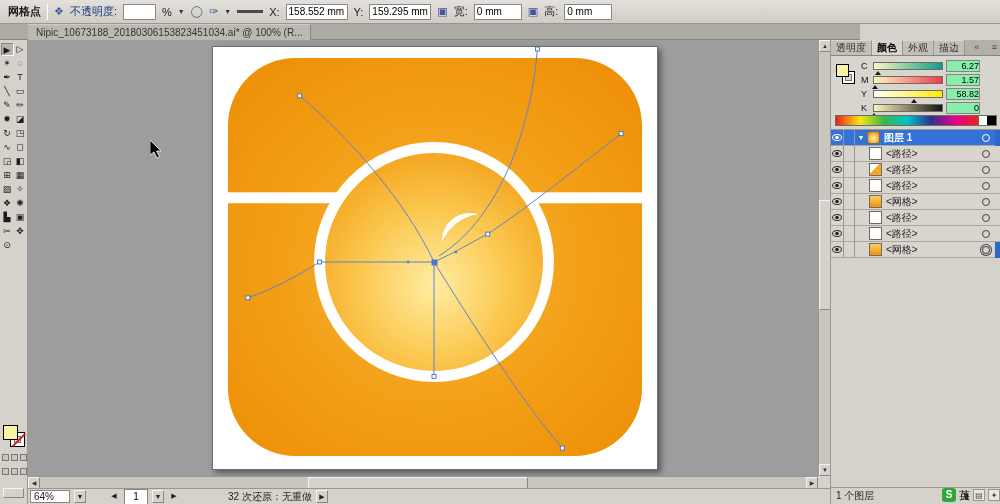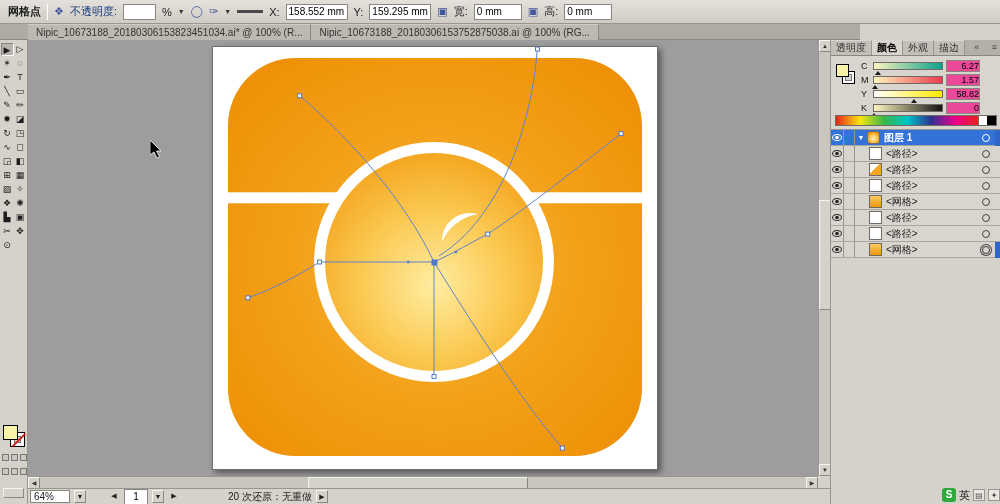--- a/index.html
+++ b/index.html
@@ -94,21 +94,21 @@
   .chrow { position:absolute; left:30px; display:flex; align-items:center; gap:3px; height:12px; }
   .chlabel { width:9px; font-size:9px; color:#111; }
   .chtrack { position:relative; width:70px; height:8px; border:1px solid #6f6b64; }
   .chmark { position:absolute; top:8px; width:0; height:0; margin-left:-3px;
             border-left:3px solid transparent; border-right:3px solid transparent;
             border-bottom:4px solid #1a1a1a; }
   .tr-c { background:linear-gradient(to right,#fdf6bd,#0ca08c); }
   .tr-m { background:linear-gradient(to right,#fdf6bd,#ee3a4e); }
   .tr-y { background:linear-gradient(to right,#ffffff,#ffec00); }
   .tr-k { background:linear-gradient(to right,#fdf6bd,#141414); }
-  .chval { width:34px; height:12px; font-size:9px; text-align:right; background:#ec4899;
+  .chval { width:34px; height:12px; font-size:9px; text-align:right; background:#86efac;
            border:1px solid #8a867f; font-family:inherit; }
   .spectrum { position:absolute; left:4px; top:59px; width:162px; height:11px;
               border:1px solid #6f6b64; display:flex; }
   .spec-grad { flex:1; background:linear-gradient(to right,#e8231a,#f7e711 17%,#39b54a 34%,
                #00c5c8 50%,#2e3192 67%,#ec008c 84%,#e8231a); }
   .spec-w { width:9px; background:#fff; border-left:1px solid #6f6b64; }
   .spec-k { width:9px; background:#000; }
 
   #layers { background:#14b8a6; }
   .lrow { height:16px; display:flex; align-items:center; border-bottom:1px solid #aaa7a0;
@@ -171,21 +171,20 @@
     <span class="tb-ic">▣</span>
     <span>宽:</span>
     <input class="num" style="width: 48px;" value="0 mm">
     <span class="tb-ic">▣</span>
     <span>高:</span>
     <input class="num" style="width: 48px;" value="0 mm">
   </div>
 
   <div id="tabbar">
     <div class="doctab">Nipic_10673188_20180306153823451034.ai* @ 100% (R...</div>
-    <div class="doctab">Nipic_10673188_20180306153752875038.ai @ 100% (RG...</div>
   </div>
 
   <div id="toolbar">
     <div class="tool-grid">
       <span class="tool active">▶</span>
       <span class="tool">▷</span>
       <span class="tool">✶</span>
       <span class="tool">◌</span>
       <span class="tool">✒</span>
       <span class="tool">T</span>
@@ -291,21 +290,21 @@
 
   <div id="statusbar">
     <span class="zoom-box">64%</span>
     <span class="st-btn bevel">▼</span>
     <span style="width:14px"></span>
     <span class="st-btn">◀</span>
     <input class="num nav-box" value="1" style="">
     <span class="st-btn bevel">▼</span>
     <span class="st-btn">▶</span>
     <span style="width:40px"></span>
-    <span>20 次还原：无重做</span>
+    <span>32 次还原：无重做</span>
     <span class="st-btn bevel">▶</span>
   </div>
 
   <div id="rightpanel">
 
     <div class="ptabs">
       <span class="ptab">透明度</span>
       <span class="ptab active">颜色</span>
       <span class="ptab">外观</span>
       <span class="ptab">描边</span>
@@ -438,20 +437,27 @@
           </span>
         <span class="lockcol"></span>
         <span class="indent"></span>
         <span class="thumb t-mesh"></span>
         <span class="lname">&lt;网格&gt;</span>
         <span class="target double"></span>
         <span class="chipcol chip-blue"></span>
       </div>
     </div>
 
+    <div id="layerfooter">
+      <span>1 个图层</span>
+      <span style="flex:1"></span>
+      <span class="lf-ic">◨</span>
+      <span class="lf-ic">⊞</span>
+      <span class="lf-ic">✕</span>
+    </div>
   </div>
 
   <div id="imebar">
     <span class="sogou">S</span>
     <span class="ime-lang">英</span>
     <span class="ime-ic">▤</span>
     <span class="ime-ic">✦</span>
   </div>
 
 </div>

